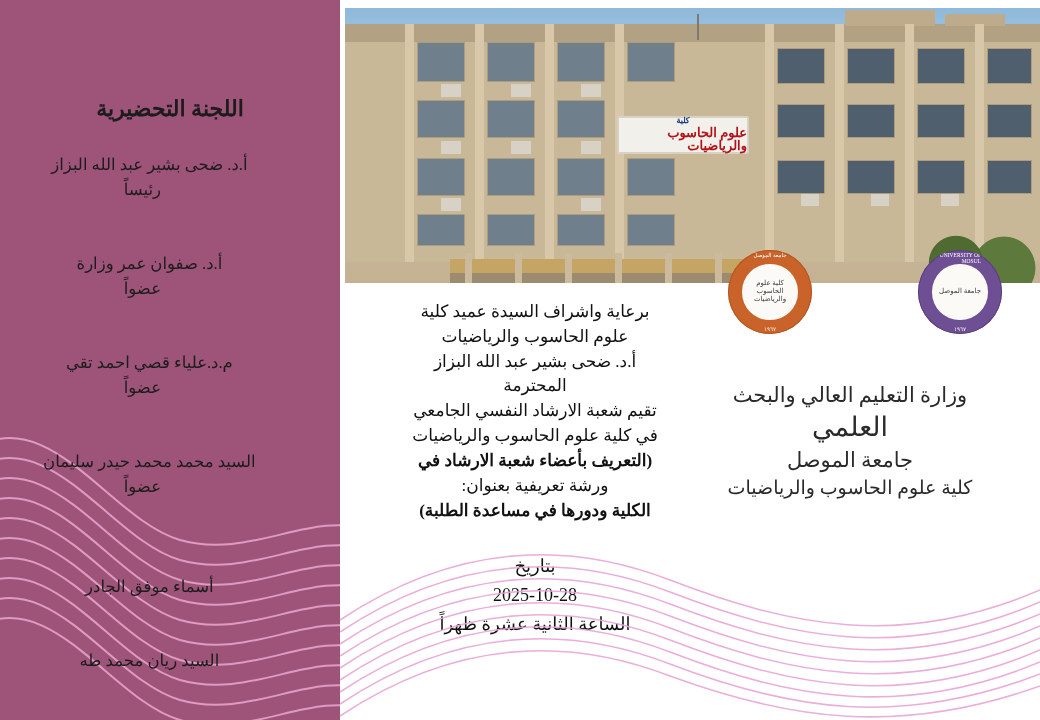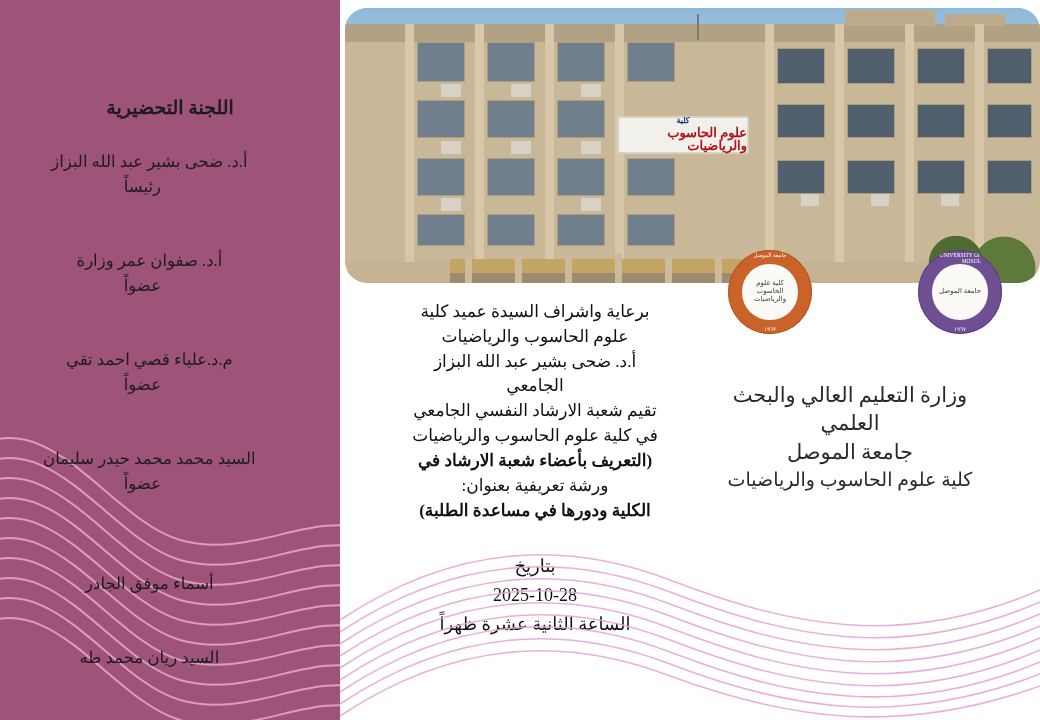--- a/index.html
+++ b/index.html
@@ -31,21 +31,21 @@
   .left-content {
     position: relative;
     z-index: 3;
     padding-top: 96px;
     text-align: center;
     color: #1c1c1c;
   }
   .blk { margin-bottom: 26px; }
   .blk-title {
     font-weight: bold;
-    font-size: 19px;
+    font-size: 22px;
     margin-bottom: 6px;
   }
   .blk-row {
     font-size: 16.5px;
     line-height: 1.5;
     white-space: pre;
   }
   .blk-row .nm { display: inline-block; }
   .blk-row .role { display: inline-block; margin-right: 14px; }
 
@@ -58,21 +58,20 @@
     overflow: hidden;
   }
 
   
   #building-photo {
     position: absolute;
     left: 5px; top: 8px;
     width: 695px; height: 275px;
     overflow: hidden;
     background: linear-gradient(#9fc4e2 0%, #bcd6ea 38%, #c8d8e6 45%, #c8b99c 46%, #c4b293 100%);
-    border-radius: 22px;
   }
   
   .sky {
     position: absolute; left: 0; top: 0; width: 100%; height: 46%;
     background: linear-gradient(#8fb9da, #c6dcee);
   }
   
   .facade {
     position: absolute; left: 0; top: 16px; width: 100%; height: 238px;
     background: #c9b897;
@@ -179,21 +178,21 @@
   
   #ministry {
     position: absolute;
     left: 330px; top: 382px;
     width: 360px;
     text-align: center;
     color: #2a2a2a;
     line-height: 1.32;
   }
   #ministry .m1 { font-size: 21px; letter-spacing: 1px; }
-  #ministry .m2 { font-size: 21px; letter-spacing: 1px; }
+  #ministry .m2 { font-size: 27px; letter-spacing: 1px; }
   #ministry .m3 { font-size: 21px; letter-spacing: 1px; margin-top: 2px; }
   #ministry .m4 { font-size: 19px; letter-spacing: 1px; }
 
   
   #event-text {
     position: absolute;
     left: 20px; top: 300px;
     width: 350px;
     text-align: center;
     color: #111;
@@ -376,21 +375,21 @@
       <div class="m1">وزارة التعليم العالي والبحث</div>
       <div class="m2">العلمي</div>
       <div class="m3">جامعة الموصل</div>
       <div class="m4">كلية علوم الحاسوب والرياضيات</div>
     </div>
 
     <div id="event-text">
       <span class="ln">برعاية واشراف السيدة عميد كلية</span>
       <span class="ln">علوم الحاسوب والرياضيات</span>
       <span class="ln">أ.د. ضحى بشير عبد الله البزاز</span>
-      <span class="ln">الجامعي</span>
+      <span class="ln">المحترمة</span>
       <span class="ln">تقيم شعبة الارشاد النفسي الجامعي</span>
       <span class="ln">في كلية علوم الحاسوب والرياضيات</span>
       <span class="ln title-par">(التعريف بأعضاء شعبة الارشاد  في</span>
       <span class="ln">ورشة تعريفية بعنوان:</span>
       <span class="ln title-par">الكلية ودورها في مساعدة الطلبة)</span>
     </div>
 
     <div id="event-date">
       <div>بتاريخ</div>
       <div class="dt">2025-10-28</div>

